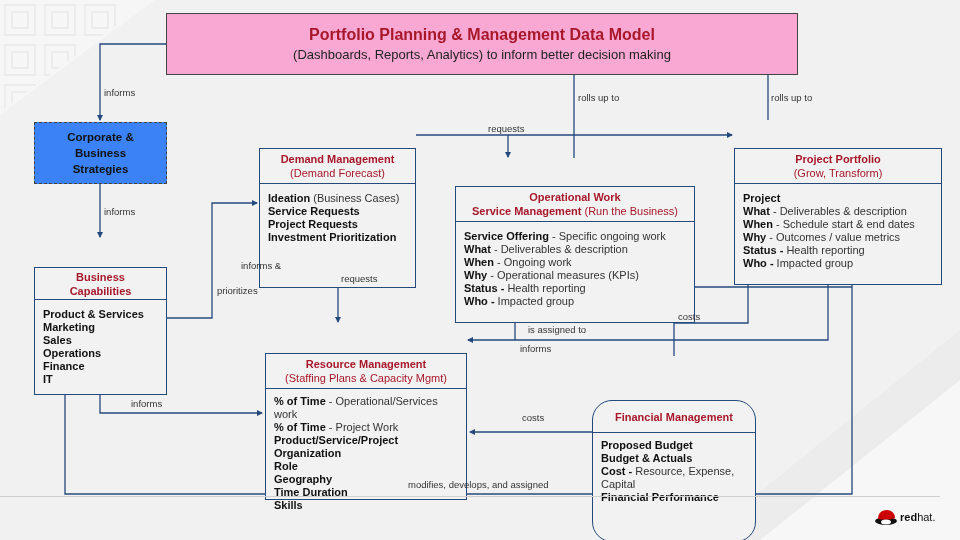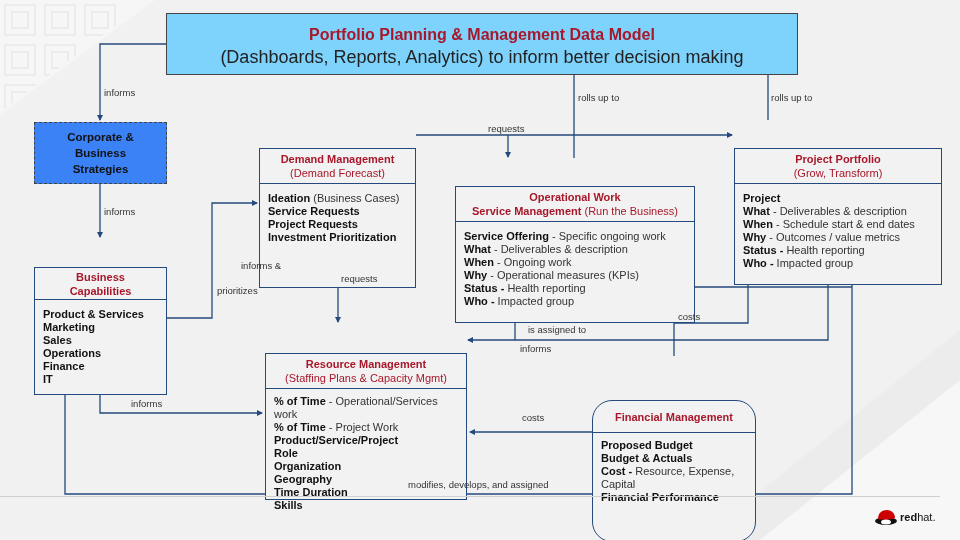--- a/index.html
+++ b/index.html
@@ -20,25 +20,25 @@
     border-bottom: 1.5px solid #24497d; text-align: center;
     font-size: 11px; line-height: 14px; padding: 3px 2px 3px;
   }
   .box .hdr .t { color: #a8172a; font-weight: bold; display: block; }
   .box .hdr .s { color: #a8172a; display: block; }
   .box .body { padding: 8px 8px 0 8px; font-size: 11px; line-height: 13px; color: #222; }
   .box .body .row b { font-weight: bold; color: #111; }
   .box .body .row span { color: #333; }
   .title-box {
     position: absolute; left: 166px; top: 13px; width: 632px; height: 62px;
-    background: #7dd3fc; border: 1.5px solid #444; box-sizing: border-box;
+    background: #f9a8d4; border: 1.5px solid #444; box-sizing: border-box;
     text-align: center;
   }
   .title-box .t { color: #a8172a; font-weight: bold; font-size: 16px; margin-top: 12px; display: block; }
-  .title-box .s { color: #222; font-size: 18px; margin-top: 3px; display: block; }
+  .title-box .s { color: #222; font-size: 13px; margin-top: 3px; display: block; }
   .strat-box {
     position: absolute; left: 34px; top: 122px; width: 133px; height: 62px;
     background: #3b82f6; border: 1.5px dashed #444; box-sizing: border-box;
     text-align: center; font-weight: bold; font-size: 11.5px; line-height: 16px;
     padding-top: 6px; color: #111;
   }
   .lbl { position: absolute; font-size: 9.5px; color: #333; line-height: 12px; white-space: nowrap; }
   .footer-line { position: absolute; left: 0; top: 496px; width: 940px; height: 1px; background: #cfcfcf; }
   .logo { position: absolute; left: 874px; top: 505px; width: 70px; height: 24px; display: flex; align-items: center; }
   .logo .hat { width: 24px; height: 20px; }
@@ -188,22 +188,22 @@
 
 <div class="box" style="left:265px; top:325px; width:202px; height:147px;">
   <div class="hdr">
     <span class="t">Resource Management</span>
     <span class="s">(Staffing Plans &amp; Capacity Mgmt)</span>
   </div>
   <div class="body" style="padding-top:6px;">
     <div class="row"><b>% of Time</b><span> - Operational/Services work</span></div>
     <div class="row"><b>% of Time</b><span> - Project Work</span></div>
     <div class="row"><b>Product/Service/Project</b></div>
+    <div class="row"><b>Organization</b></div>
     <div class="row"><b>Role</b></div>
-    <div class="row"><b>Organization</b></div>
     <div class="row"><b>Geography</b></div>
     <div class="row"><b>Time Duration</b></div>
     <div class="row"><b>Skills</b></div>
   </div>
 </div>
 
 <div class="box" style="left:592px; top:372px; width:164px; height:142px;border-radius:20px;">
   <div class="hdr" style="padding:9px 2px 8px;">
     <span class="t">Financial Management</span>
   </div>

